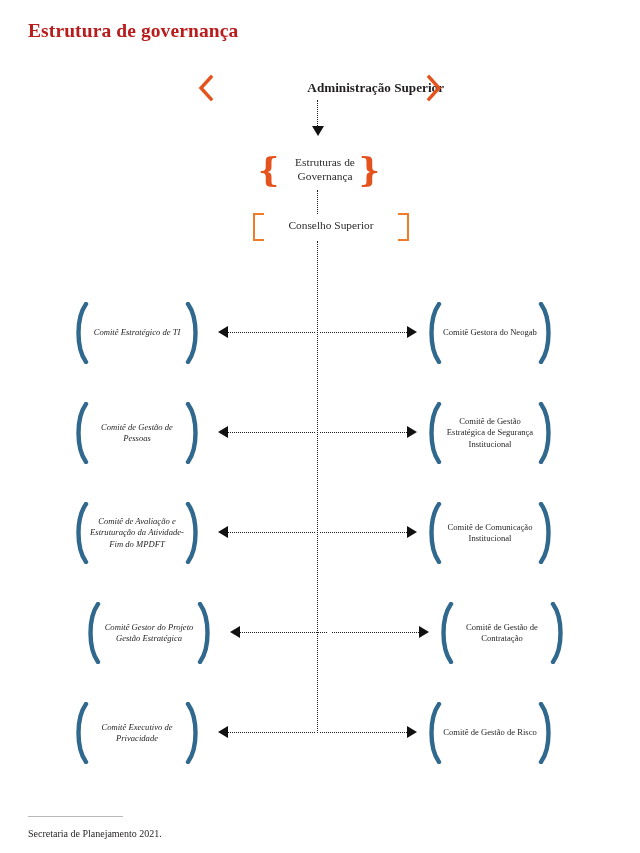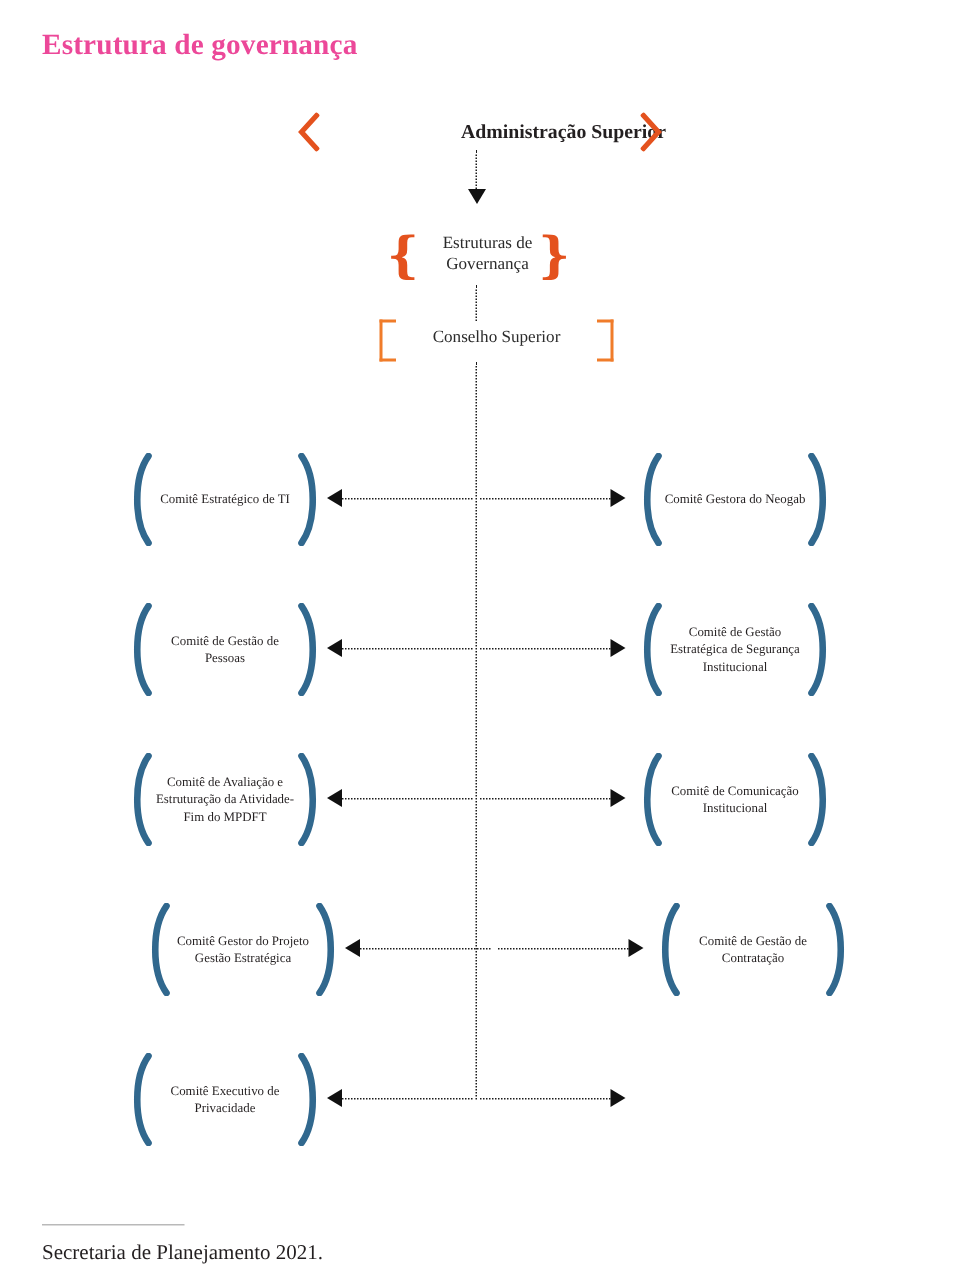--- a/index.html
+++ b/index.html
@@ -17,21 +17,21 @@
   }
 
   
   .page-title {
     position: absolute;
     left: 28px;
     top: 20px;
     font-size: 19.5px;
     font-weight: bold;
     letter-spacing: 0.1px;
-    color: #ec4899;
+    color: #b91c1c;
     white-space: nowrap;
   }
 
   
   .spine {
     position: absolute;
     left: 317px;
     width: 0;
     border-left: 1.6px dotted #1a1a1a;
   }
@@ -145,21 +145,21 @@
 
   .committee {
     position: absolute;
     top: 0;
     width: 130px;
     height: 80px;
     display: flex;
     align-items: center;
     justify-content: center;
   }
-  .committee.left  { left: 85px; }
+  .committee.left  { left: 72px; font-style: italic; }
   .committee.right { left: 425px; }
 
   .committee .label {
     font-size: 8.6px;
     line-height: 1.30;
     text-align: center;
     color: #231f20;
     width: 96px;
   }
 
@@ -200,21 +200,21 @@
     left: 28px;
     top: 816px;
     width: 95px;
     height: 0;
     border-top: 1px solid #b9b9b9;
   }
   .footer-text {
     position: absolute;
     left: 28px;
     top: 828px;
-    font-size: 14px;
+    font-size: 10px;
     color: #231f20;
     white-space: nowrap;
   }
 </style>
 </head>
 <body>
 
 <div class="page-title">Estrutura de governança</div>
 
 <div class="top-node">
@@ -387,20 +387,33 @@
             <path d="M14,2 C4,16 4,46 14,60" fill="none" stroke="#31688E" stroke-width="4.4" stroke-linecap="round"></path>
           </svg>
         </span>
         <span class="label">Comitê Executivo de Privacidade</span>
         <span class="paren paren-r">
           <svg width="18" height="62" viewBox="0 0 18 62">
             <path d="M4,2 C14,16 14,46 4,60" fill="none" stroke="#31688E" stroke-width="4.4" stroke-linecap="round"></path>
           </svg>
         </span>
       </div>
+      <div class="committee right">
+        <span class="paren paren-l">
+          <svg width="18" height="62" viewBox="0 0 18 62">
+            <path d="M14,2 C4,16 4,46 14,60" fill="none" stroke="#31688E" stroke-width="4.4" stroke-linecap="round"></path>
+          </svg>
+        </span>
+        <span class="label">Comitê de Gestão de Risco</span>
+        <span class="paren paren-r">
+          <svg width="18" height="62" viewBox="0 0 18 62">
+            <path d="M4,2 C14,16 14,46 4,60" fill="none" stroke="#31688E" stroke-width="4.4" stroke-linecap="round"></path>
+          </svg>
+        </span>
+      </div>
       <div class="harrow harrow-l"></div>
       <div class="harrow harrow-r"></div>
       <div class="ahead ahead-l"></div>
       <div class="ahead ahead-r"></div>
     </div>
   </div>
 
 <div class="footer-rule"></div>
 <div class="footer-text">Secretaria de Planejamento 2021.</div>
 

